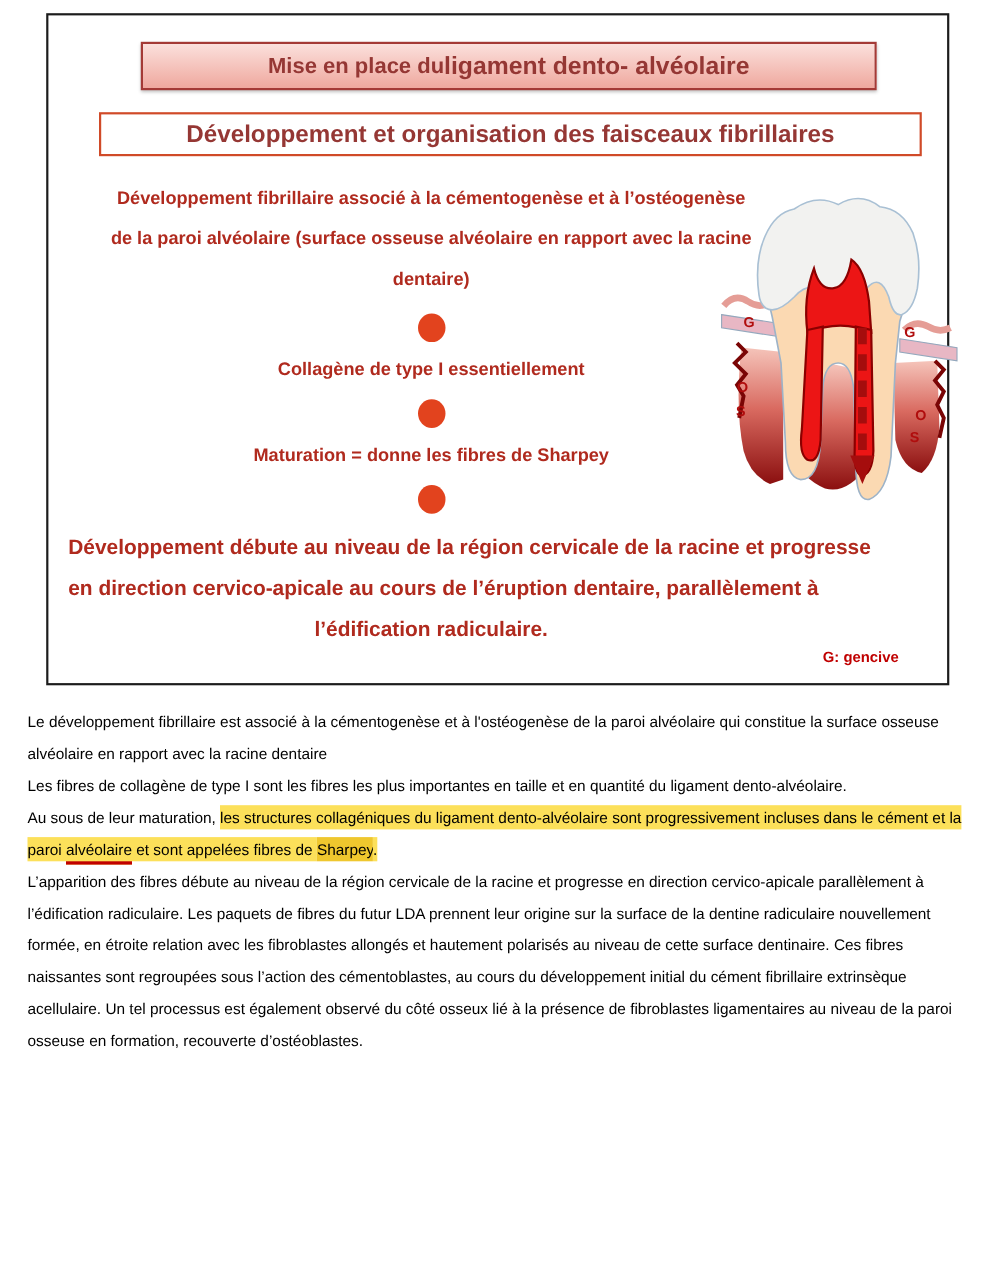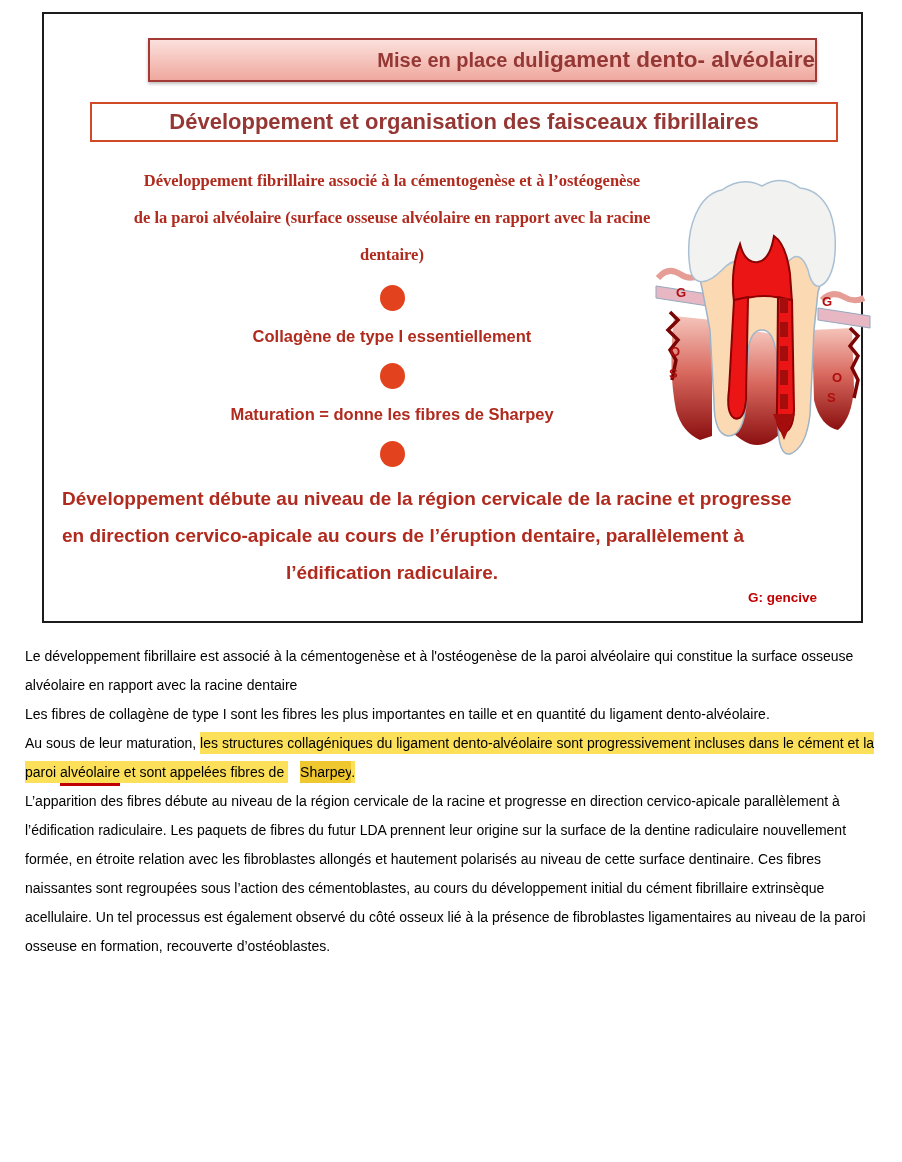--- a/index.html
+++ b/index.html
@@ -15,41 +15,41 @@
     overflow:hidden;
   }
   
   .slide{
     position:absolute;left:42px;top:12px;
     width:821px;height:611px;
     background:#ffffff;
     border:2.5px solid var(--slide-border);
   }
   .title-box{
-    position:absolute;left:104px;top:24px;width:669px;height:44px;
+    position:absolute;left:84px;top:24px;width:669px;height:44px;
     background:linear-gradient(to bottom, var(--title-bg-top), var(--title-bg-bottom));
     border:2.5px solid var(--title-border);
     box-shadow:0 2px 3px rgba(0,0,0,.25);
-    display:flex;align-items:center;justify-content:flex-end;
+    display:flex;align-items:center;justify-content:center;
     color:var(--title-text);font-weight:bold;
   }
   .title-box .t-prefix{font-size:20px;}
   .title-box .t-emph{font-size:22.5px;}
   .subtitle-box{
     position:absolute;left:46px;top:88px;width:748px;height:40px;
     background:var(--subtitle-bg);
     border:2px solid var(--subtitle-border);
     display:flex;align-items:center;justify-content:center;
     color:var(--title-text);font-weight:bold;font-size:22px;
   }
   .col{
     position:absolute;left:18px;top:148px;width:660px;
     text-align:center;color:var(--slide-red);font-weight:bold;
   }
-  .lead{font-size:16.5px;line-height:37px;font-family:Liberation Serif, serif;}
+  .lead{font-size:16.5px;line-height:37px;}
   .line{white-space:nowrap;}
   .dot{
     width:25px;height:26px;border-radius:50%;
     background:var(--dot);
     margin:0 auto;
   }
   .dot.d1{margin-top:12px;}
   .dot.d2{margin-top:17px;}
   .dot.d3{margin-top:17px;}
   .bullet-line{font-size:16.5px;margin-top:16px;white-space:nowrap;}
@@ -67,21 +67,21 @@
   }
   
   .article{
     position:absolute;left:25px;top:642px;width:850px;
     color:var(--article-text);
     font-size:14px;line-height:29px;
   }
   .article p{margin:0;}
   .run.hl{background:var(--highlight);padding:3px 0;}
   .run.hl-ul{background:var(--highlight);padding:3px 0;border-bottom:3px solid var(--underline);}
-  .run.hl-dark{background:var(--highlight-dark);padding:3px 0;margin-left:12px;}
+  .run.hl-dark{background:var(--highlight-dark);padding:3px 0;}
 </style>
 </head>
 <body>
 
 <div class="page">
 
   <div class="slide">
 
     <div class="title-box">
       <span class="t-prefix">Mise en place du </span>

